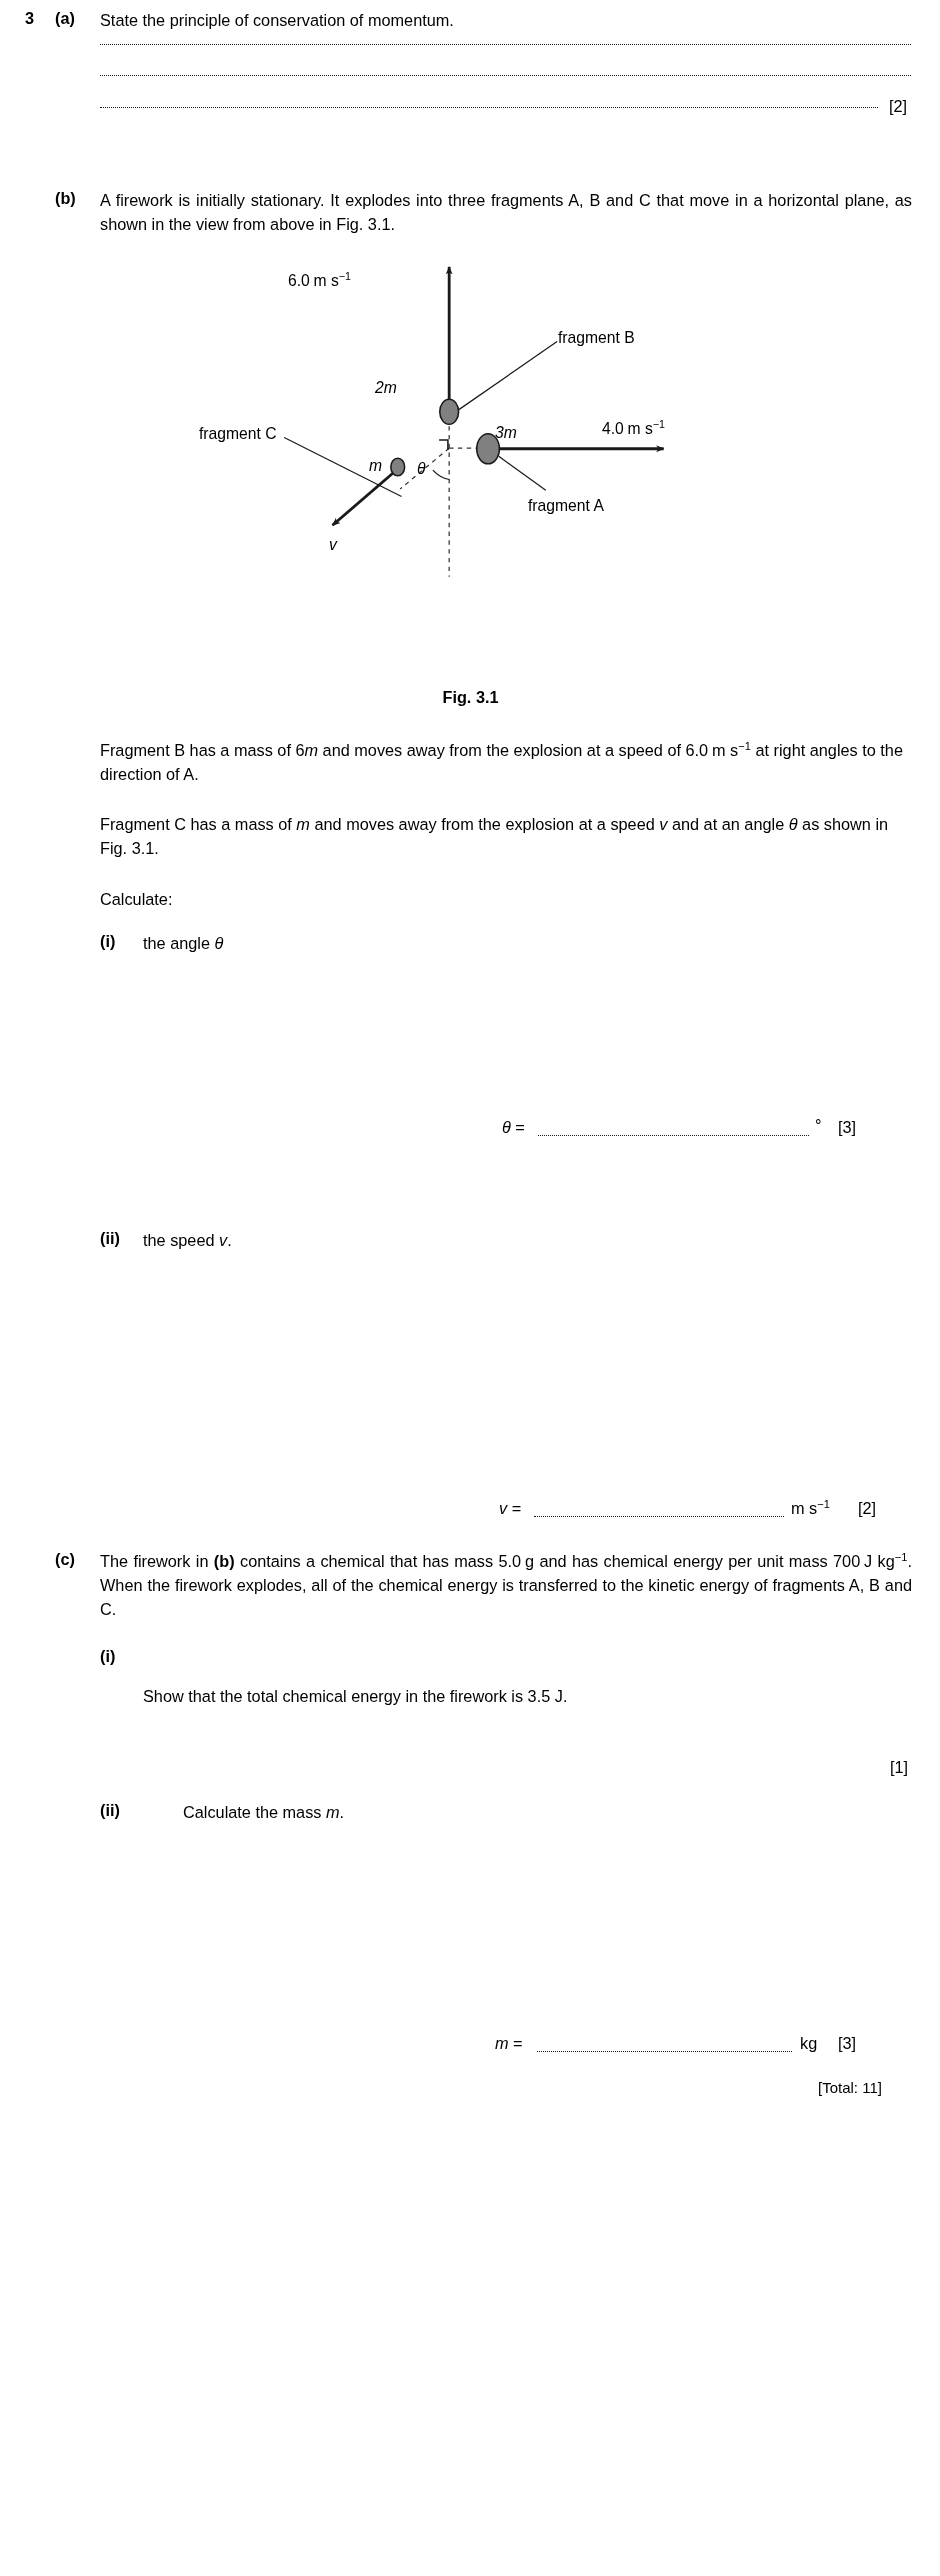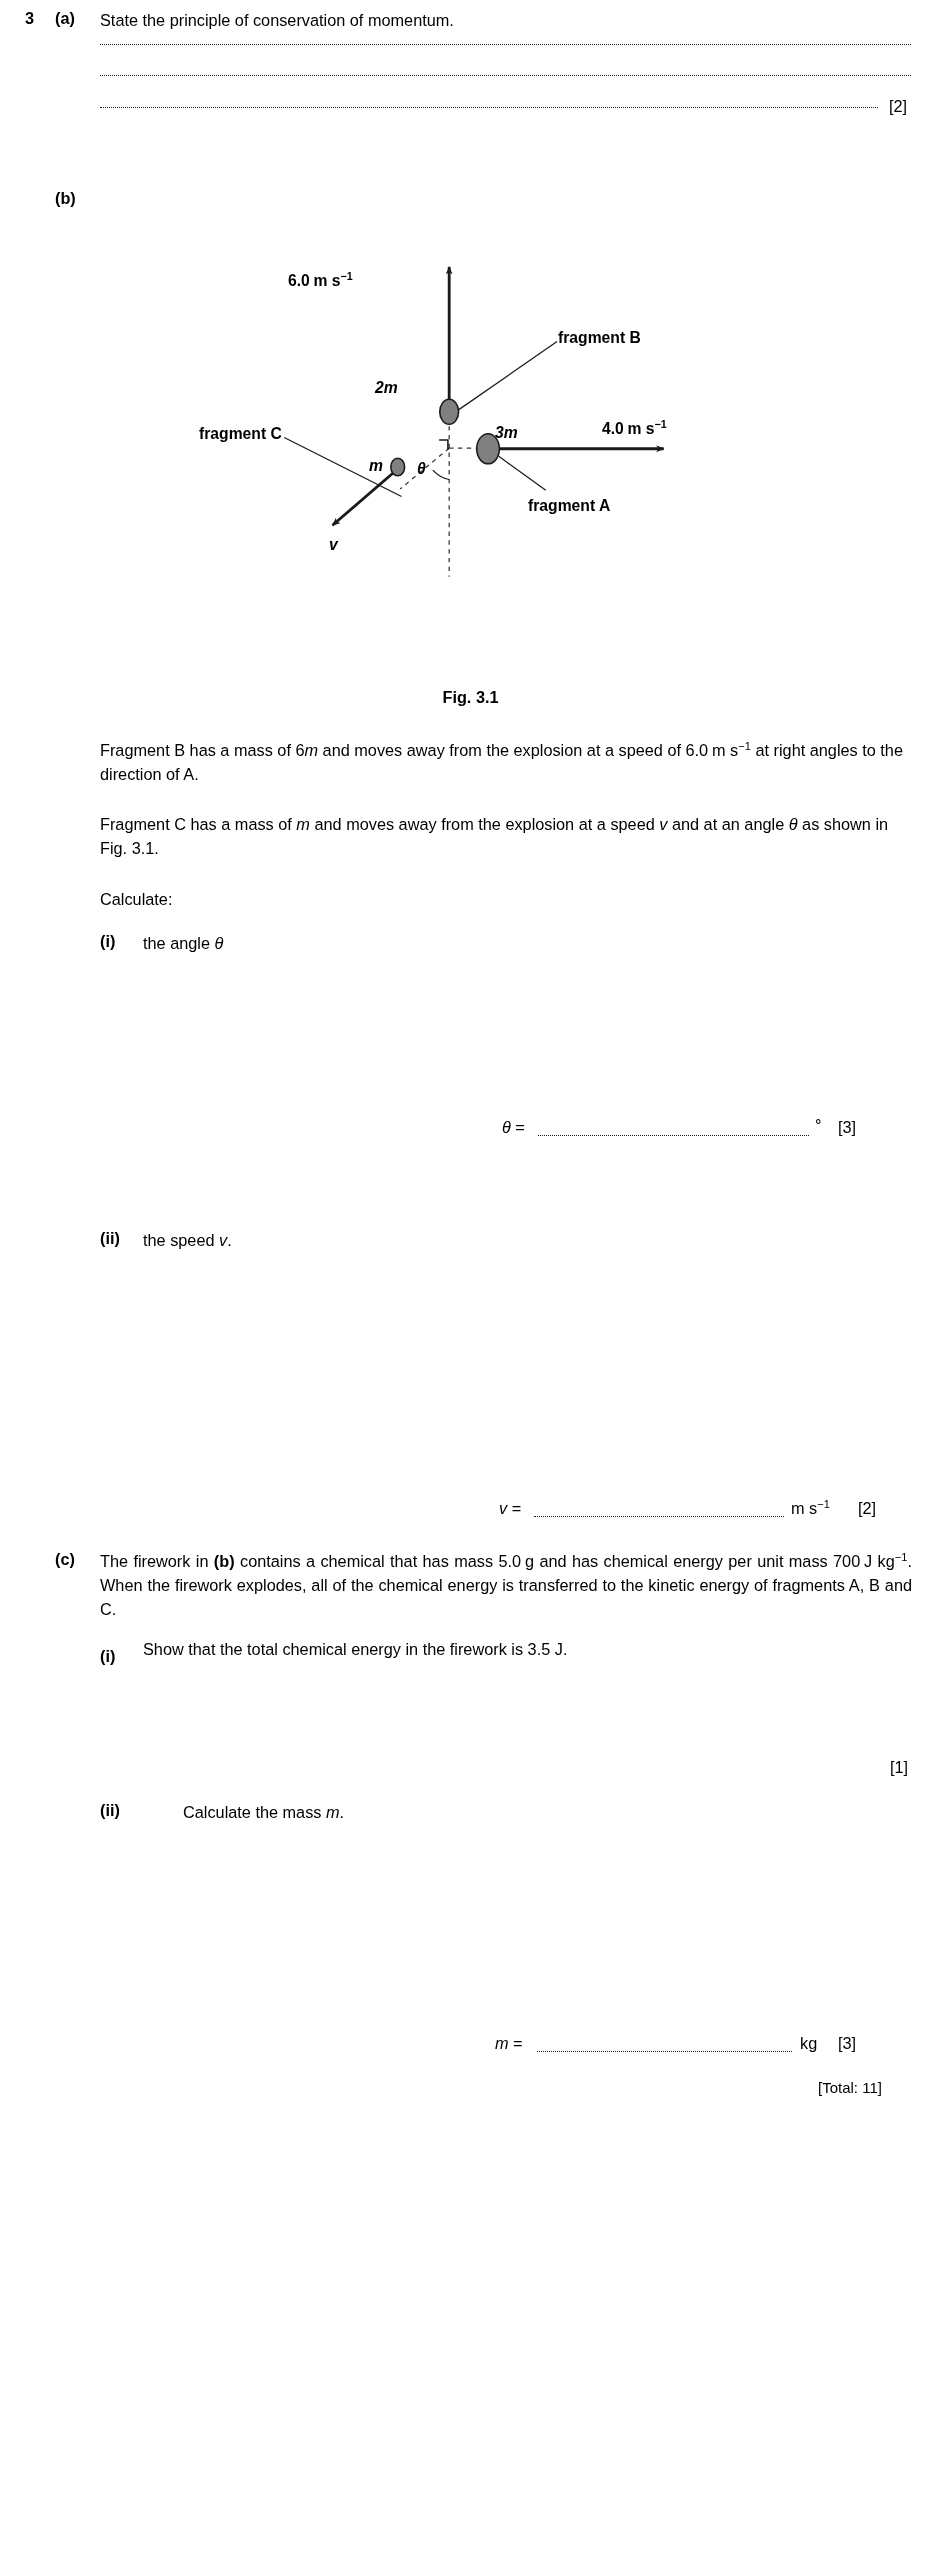--- a/index.html
+++ b/index.html
@@ -65,21 +65,20 @@
     line-height: 19px;
   }
 
   
   .figure {
     position: absolute;
     left: 0;
     top: 263px;
     width: 836px;
     height: 364px;
-    font-weight: bold;
   }
   .fig-caption {
     position: absolute;
     width: 941px;
     text-align: center;
     font-weight: bold;
     font-size: 16.3px;
     margin-top: 40px;
   }
 
@@ -104,20 +103,21 @@
 
   <div class="part-label" style="left:55px; top:7.5px;">(a)</div>
   <div class="body-text" style="left:100px; top:7.5px; width:809px;">State the principle of conservation of momentum.</div>
 
   <div class="dots" style="left:100px; top:44px; width:811px;"></div>
   <div class="dots" style="left:100px; top:75px; width:811px;"></div>
   <div class="dots" style="left:100px; top:107px; width:778px;"></div>
   <div class="mark" style="left:889px; top:97px;">[2]</div>
 
   <div class="part-label" style="left:55px; top:188px;">(b)</div>
+  <div class="body-text" style="left:100px; top:188px; width:812px;">A firework is initially stationary. It explodes into three fragments A, B and C that move in a horizontal plane, as shown in the view from above in Fig. 3.1.</div>
 
   <div class="figure">
     <svg width="941" height="364" viewBox="0 0 1500 580">
       <defs>
         <marker id="arrowBold" markerWidth="14" markerHeight="14" refX="11" refY="5" orient="auto" markerUnits="userSpaceOnUse">
           <path d="M0,0 L12,5 L0,10 L3,5 z" fill="#1a1a1a"></path>
         </marker>
         <marker id="arrowBold2" markerWidth="16" markerHeight="16" refX="12" refY="5.5" orient="auto" markerUnits="userSpaceOnUse">
           <path d="M0,0 L13,5.5 L0,11 L3.5,5.5 z" fill="#1a1a1a"></path>
         </marker>
@@ -218,21 +218,21 @@
     <span>m s</span><sup>−1</sup>
   </div>
   <div class="mark" style="left:858px; top:1499px;">[2]</div>
 
   <div class="part-label" style="left:55px; top:1549px;">(c)</div>
   <div class="body-text" style="left:100px; top:1549px; width:812px;">
     <span>The firework in </span><b>(b)</b><span> contains a chemical that has mass 5.0</span><span style="letter-spacing:0.6px;"> </span><span>g</span><span> and has chemical energy per unit mass 700</span><span style="letter-spacing:0.6px;"> </span><span class="nb"><span>J kg</span><sup>−1</sup></span><span>. When the firework explodes, all of the chemical energy is transferred to the kinetic energy of fragments A, B and C.</span>
   </div>
 
   <div class="part-label" style="left:100px; top:1646px;">(i)</div>
-  <div class="plain" style="left:143px; top:1637px;">Show that the total chemical energy in the firework is 3.5 J.</div>
+  <div class="plain" style="left:143px; top:1684px;">Show that the total chemical energy in the firework is 3.5 J.</div>
   <div class="mark" style="left:890px; top:1758px;">[1]</div>
 
   <div class="part-label" style="left:100px; top:1800px;">(ii)</div>
   <div class="plain" style="left:143px; top:1800px;margin-left:40px;">
     <span>Calculate the mass </span><i>m</i><span>.</span>
   </div>
 
   <div class="answer-line" style="left:495px; top:2034px;">
     <i>m</i><span> = </span>
   </div>

